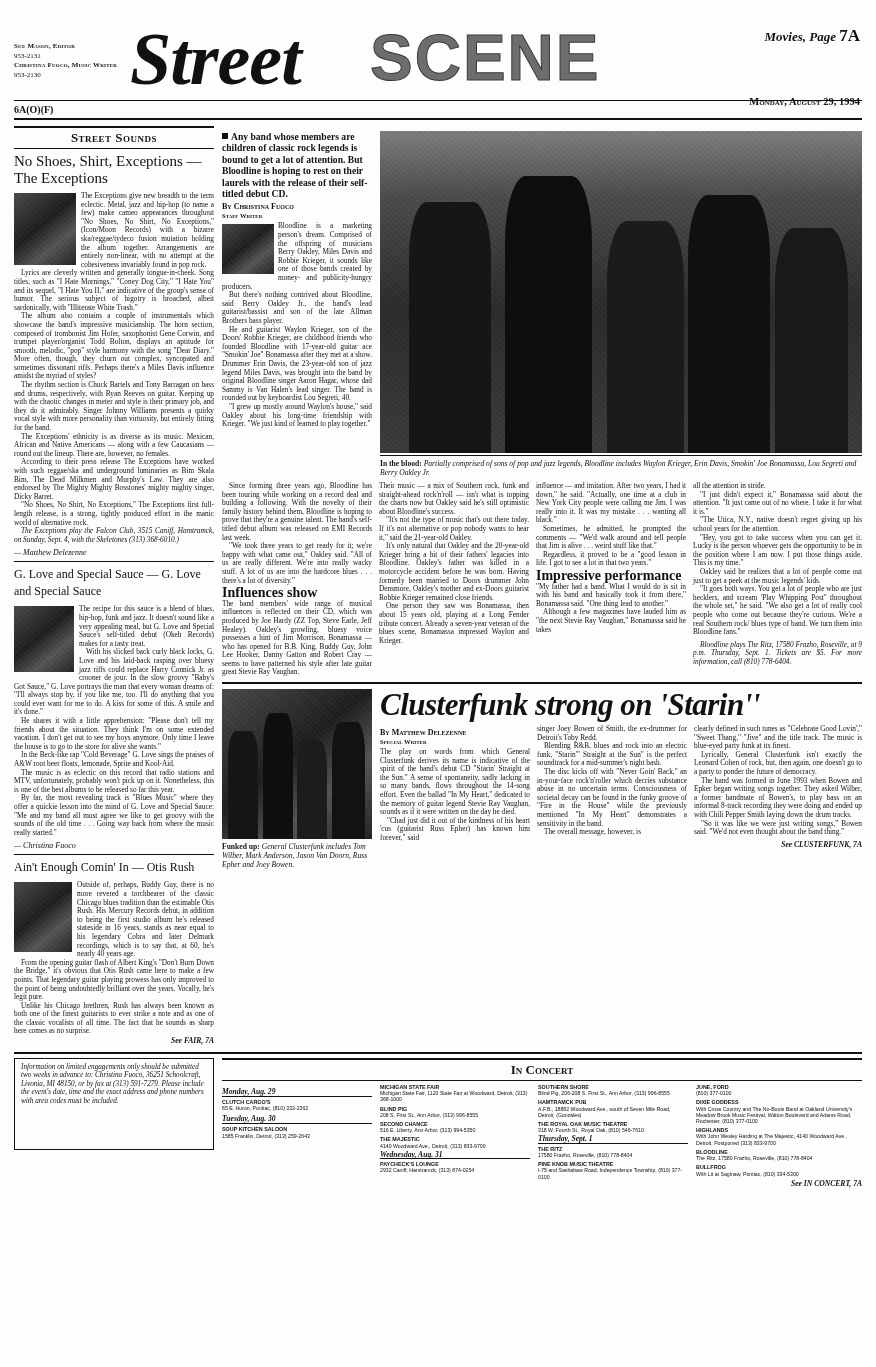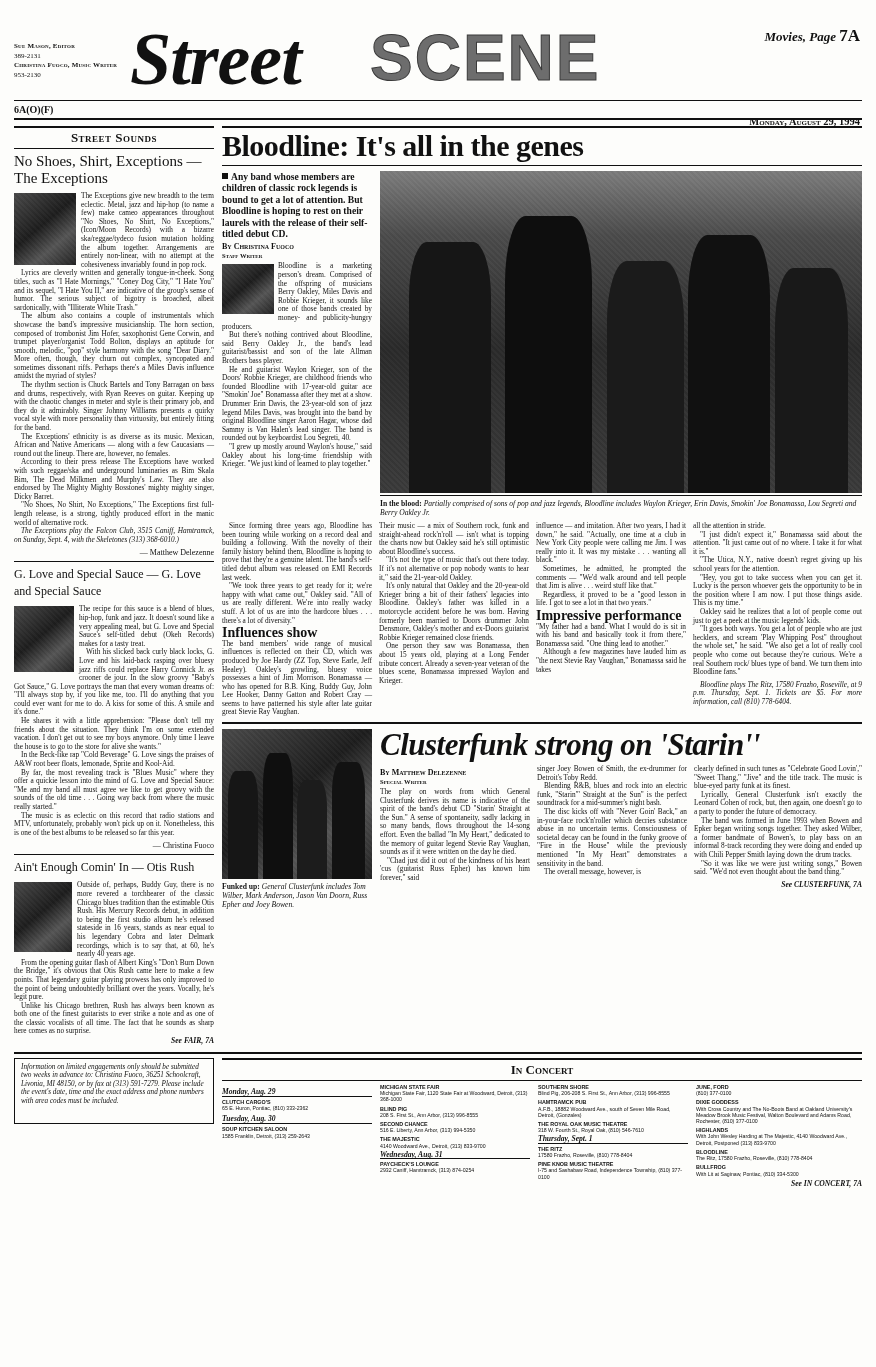--- a/index.html
+++ b/index.html
@@ -8,37 +8,37 @@
 
   
   .masthead{position:relative;height:118px;padding:6px 14px 0 14px;box-sizing:border-box;}
   .mast-left{position:absolute;left:14px;top:42px;width:120px;font-family:"Liberation Serif",serif;font-size:7px;line-height:9.5px;}
   .mast-left .nm{font-variant:small-caps;font-weight:bold;letter-spacing:.2px;}
   .mast-title{position:absolute;left:130px;top:22px;font-family:"Liberation Serif",serif;font-style:italic;font-weight:bold;font-size:74px;letter-spacing:-1px;line-height:74px;}
   .mast-title2{position:absolute;left:370px;top:26px;font-family:"Liberation Sans",sans-serif;font-weight:bold;font-size:64px;letter-spacing:2px;line-height:64px;color:#6d6d6d;
     -webkit-text-stroke:1px #3a3a3a;}
   .mast-movies{position:absolute;right:16px;top:26px;font-family:"Liberation Serif",serif;font-style:italic;font-weight:bold;font-size:13px;}
   .mast-movies b{font-size:17px;font-style:normal;}
-  .mast-date{position:absolute;right:16px;top:116px;font-family:"Liberation Serif",serif;font-variant:small-caps;font-weight:bold;font-size:10.5px;}
+  .mast-date{position:absolute;right:16px;top:96px;font-family:"Liberation Serif",serif;font-variant:small-caps;font-weight:bold;font-size:10.5px;}
   .mast-folio{position:absolute;left:14px;top:104px;font-family:"Liberation Serif",serif;font-weight:bold;font-size:10px;}
   .rule-top{position:absolute;left:14px;right:14px;top:100px;border-top:1px solid #111;}
   .rule-top2{position:absolute;left:14px;right:14px;top:118px;border-top:2px solid #111;}
 
   
   .body-wrap{position:absolute;left:14px;top:126px;width:848px;}
   .cols{display:flex;gap:8px;}
   .colL{width:200px;}
   .colR{width:640px;}
 
   .boxrule{border:1px solid #111;padding:4px 6px;box-sizing:border-box;}
   .sec-head{font-family:"Liberation Serif",serif;font-weight:bold;font-variant:small-caps;font-size:13px;text-align:center;letter-spacing:.5px;border-top:2px solid #111;border-bottom:1px solid #111;padding:2px 0 2px 0;margin-bottom:4px;}
 
   .hl{font-family:"Liberation Serif",serif;font-size:15px;line-height:17px;font-weight:normal;margin:4px 0 5px 0;}
   .hl2{font-size:12px;}
-  .byl{font-family:"Liberation Serif",serif;font-size:8px;text-align:right;margin-top:4px;}
+  .byl{font-family:"Liberation Serif",serif;font-style:italic;font-size:8px;margin-top:4px;}
 
   .txt{font-family:"Liberation Serif",serif;font-size:7.3px;line-height:8.6px;text-align:justify;}
   .txt p{margin:0;text-indent:7px;}
   .txt p.first{text-indent:0;}
 
   .photo{background:#2b2b2b;position:relative;overflow:hidden;}
   .photo.small{background:linear-gradient(140deg,#4a4a4a 0%,#1d1d1d 45%,#555 70%,#222 100%);}
   .photo.band{background:linear-gradient(180deg,#7d7d7d 0%,#4b4b4b 20%,#2a2a2a 55%,#3a3a3a 100%);}
   .photo .grainy{position:absolute;inset:0;opacity:.5;
     background:repeating-linear-gradient(45deg,rgba(255,255,255,.05) 0 2px,rgba(0,0,0,.06) 2px 4px);}
@@ -67,21 +67,21 @@
   .hr-thick{border-top:2px solid #111;margin:5px 0;}
 </style>
 </head>
 <body>
 
 <div class="page">
 
   <div class="masthead">
     <div class="mast-left">
       <div class="nm">Sue Mason, Editor</div>
-      <div>389-2131</div>
+      <div>953-2131</div>
       <div class="nm">Christina Fuoco, Music Writer</div>
       <div>953-2130</div>
     </div>
     <div class="mast-title">Street</div>
     <div class="mast-title2">SCENE</div>
     <div class="mast-movies">
       <span>Movies, Page</span>
       <b>7A</b>
     </div>
     <div class="rule-top"></div>
@@ -119,22 +119,22 @@
         <div>
           <div class="hl hl2">G. Love and Special Sauce — G. Love and Special Sauce</div>
           <div class="photo small" style="width:60px;height:66px;float:left;margin:1px 5px 2px 0;">
               <div class="grainy"></div>
             </div>
           <div class="txt">
             <p class="first">The recipe for this sauce is a blend of blues, hip-hop, funk and jazz. It doesn't sound like a very appealing meal, but G. Love and Special Sauce's self-titled debut (Okeh Records) makes for a tasty treat.</p>
             <p>With his slicked back curly black locks, G. Love and his laid-back rasping over bluesy jazz riffs could replace Harry Connick Jr. as crooner de jour. In the slow groovy "Baby's Got Sauce," G. Love portrays the man that every woman dreams of: "I'll always stop by, if you like me, too. I'll do anything that you could ever want for me to do. A kiss for some of this. A smile and it's done."</p>
             <p>He shares it with a little apprehension: "Please don't tell my friends about the situation. They think I'm on some extended vacation. I don't get out to see my boys anymore. Only time I leave the house is to go to the store for alive she wants."</p>
             <p>In the Beck-like rap "Cold Beverage" G. Love sings the praises of A&amp;W root beer floats, lemonade, Sprite and Kool-Aid.</p>
+            <p>The music is as eclectic on this record that radio stations and MTV, unfortunately, probably won't pick up on it. Nonetheless, this is one of the best albums to be released so far this year.</p>
             <p>By far, the most revealing track is "Blues Music" where they offer a quickie lesson into the mind of G. Love and Special Sauce: "Me and my band all must agree we like to get groovy with the sounds of the old time . . . Going way back from where the music really started."</p>
-            <p>The music is as eclectic on this record that radio stations and MTV, unfortunately, probably won't pick up on it. Nonetheless, this is one of the best albums to be released so far this year.</p>
           </div>
           <div class="byl">— Christina Fuoco</div>
         </div>
 
         <div class="hr-thin"></div>
 
         <div>
           <div class="hl hl2">Ain't Enough Comin' In — Otis Rush</div>
           <div class="photo small" style="width:58px;height:70px;float:left;margin:1px 5px 2px 0;">
               <div class="grainy"></div>
@@ -143,23 +143,20 @@
             <p class="first">Outside of, perhaps, Buddy Guy, there is no more revered a torchbearer of the classic Chicago blues tradition than the estimable Otis Rush. His Mercury Records debut, in addition to being the first studio album he's released stateside in 16 years, stands as near equal to his legendary Cobra and later Delmark recordings, which is to say that, at 60, he's nearly 40 years age.</p>
             <p>From the opening guitar flash of Albert King's "Don't Burn Down the Bridge," it's obvious that Otis Rush came here to make a few points. That legendary guitar playing prowess has only improved to the point of being undoubtedly brilliant over the years. Vocally, he's legit pure.</p>
             <p>Unlike his Chicago brethren, Rush has always been known as both one of the finest guitarists to ever strike a note and as one of the classic vocalists of all time. The fact that he sounds as sharp here comes as no surprise.</p>
           </div>
           <div class="jump">See FAIR, 7A</div>
         </div>
       </div>
 
       <div class="colR">
 
-        <div style="border-top:2px solid #111;border-bottom:1px solid #111;padding:2px 0 3px 0;">
-          <div class="bighead">Bloodline: It's all in the genes</div>
-        </div>
 
         <div style="display:flex;gap:8px;margin-top:5px;">
           <div style="width:150px;">
             <div class="deck">
               <span class="sq"></span><span>Any band whose members are children of classic rock legends is bound to get a lot of attention. But Bloodline is hoping to rest on their laurels with the release of their self-titled debut CD.</span>
             </div>
             <div class="byline">
               <span>By Christina Fuoco</span>
               <span class="sub">Staff Writer</span>
             </div>
@@ -268,21 +265,21 @@
               </div>
             </div>
           </div>
         </div>
 
       </div>
     </div>
 
     <div style="display:flex;gap:8px;margin-top:7px;border-top:2px solid #111;padding-top:4px;">
       <div style="width:200px;">
-        <div class="boxrule infobox" style="height:66px;">Information on limited engagements only should be submitted two weeks in advance to: Christina Fuoco, 36251 Schoolcraft, Livonia, MI 48150, or by fax at (313) 591-7279. Please include the event's date, time and the exact address and phone numbers with area codes must be included.</div>
+        <div class="boxrule infobox" style="height:92px;">Information on limited engagements only should be submitted two weeks in advance to: Christina Fuoco, 36251 Schoolcraft, Livonia, MI 48150, or by fax at (313) 591-7279. Please include the event's date, time and the exact address and phone numbers with area codes must be included.</div>
       </div>
       <div style="flex:1;">
         <div class="concert-head">In Concert</div>
         <div style="display:flex;gap:8px;">
           <div style="width:150px;">
             <div class="daybar">Monday, Aug. 29</div>
             <div class="tiny">
               <div class="venue-name">CLUTCH CARGO'S</div>
               <div>65 E. Huron, Pontiac, (810) 333-2362</div>
             </div>

